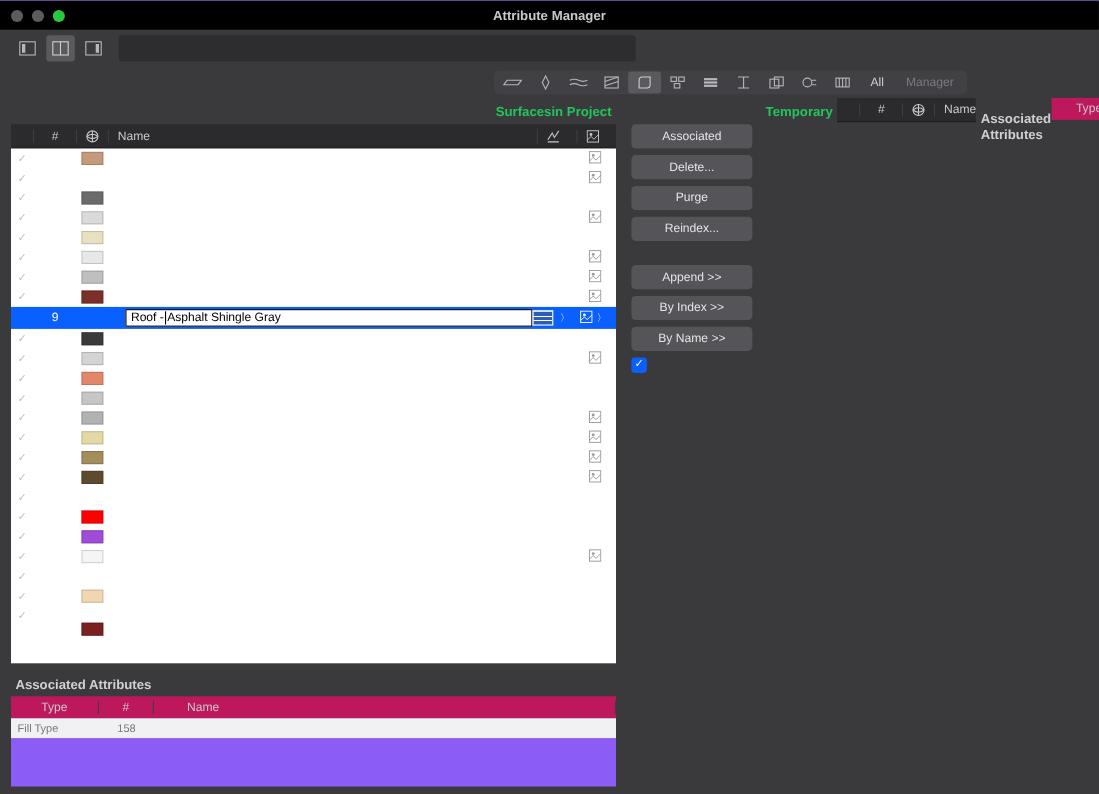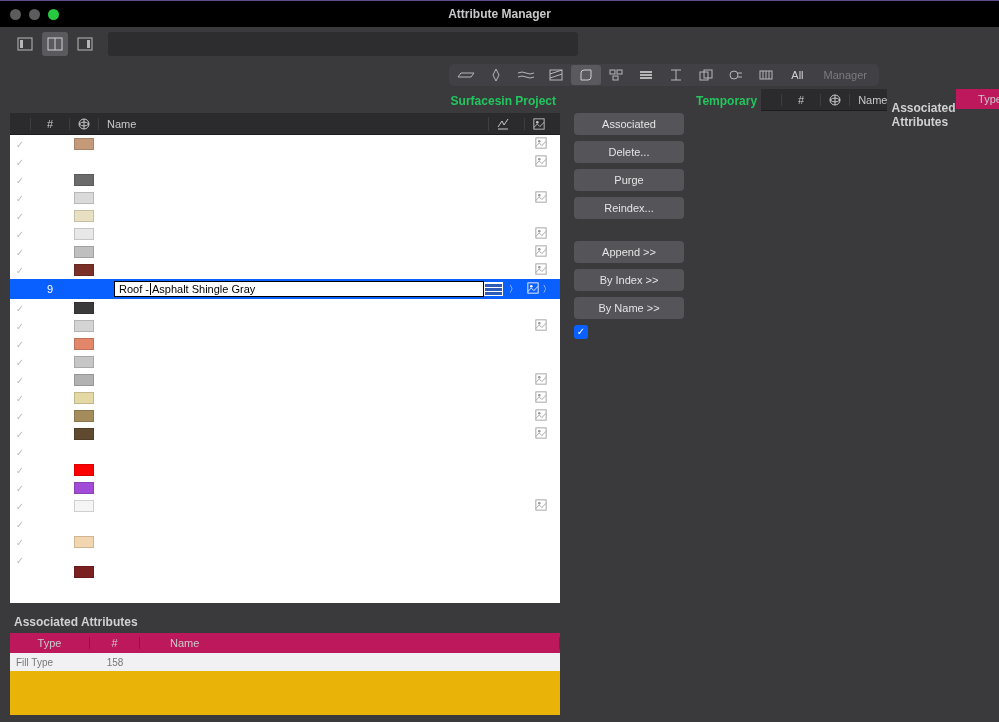--- a/index.html
+++ b/index.html
@@ -175,21 +175,21 @@
     color: #d0d0d2;
     margin: 12px 0 4px 4px;
   }
   .assoc-head {
     height: 20px;
     background: #be185d;
     display: flex; align-items: center;
     font-size: 11px; color: #c9c9cb;
   }
   .assoc-head div { border-right: 1px solid #3e3e40; text-align: center; }
-  .assoc-body { background: #eab308; height: 62px; }
+  .assoc-body { background: #8b5cf6; height: 62px; }
   .assoc-row {
     height: 18px; display: flex; align-items: center;
     background: #f1f1f3; color: #777; font-size: 10px;
   }
   .col-right .list-head .c-name { border-left: 1px solid #3e3e40; }
   .right-empty { background: #2b2b2d; flex: 1; }
   .ball-ic svg { width: 14px; height: 14px; }
   .scribble svg { width:14px;height:14px;}
 </style>
 </head>

